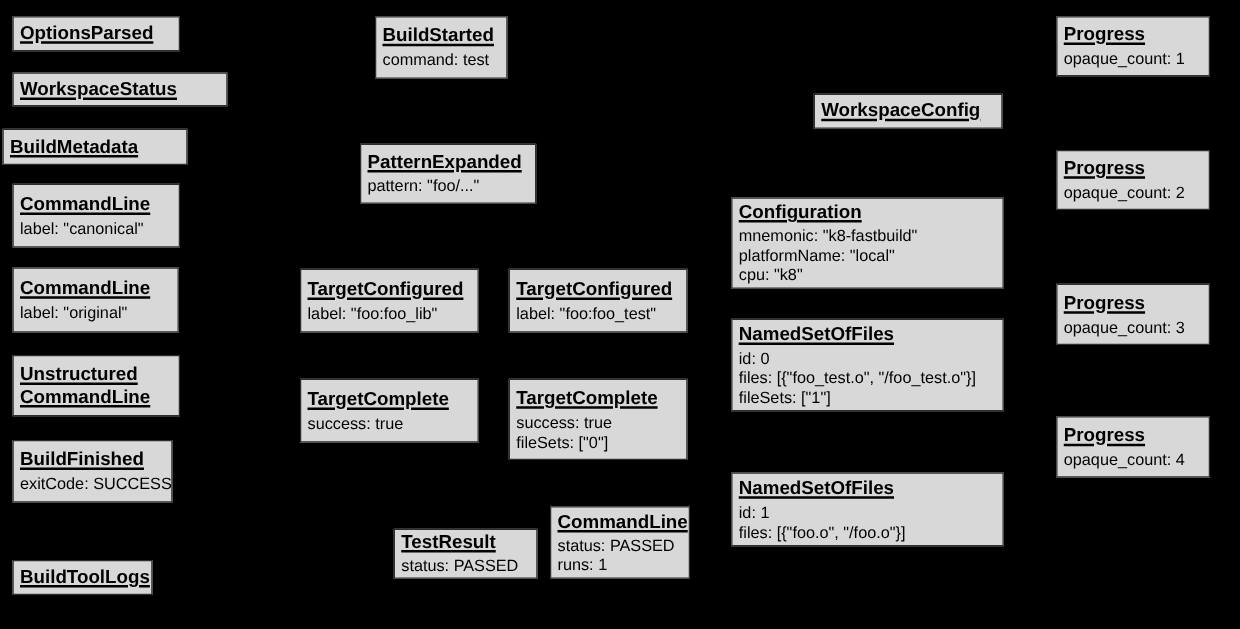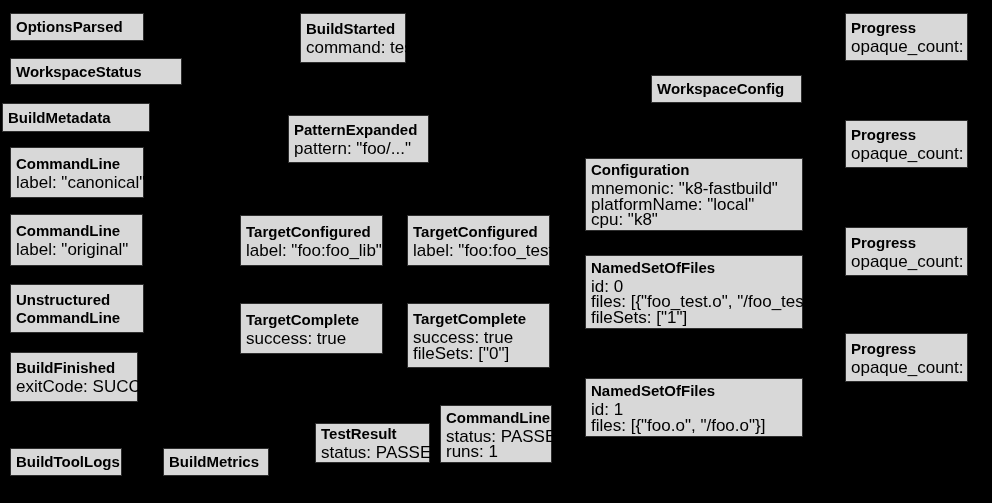--- a/index.html
+++ b/index.html
@@ -17,28 +17,29 @@
     border: 1px solid var(--border, #2e2e2e);
     box-sizing: border-box;
     display: flex;
     flex-direction: column;
     justify-content: center;
     padding: 2px 5px;
     color: var(--text, #000000);
   }
   .t {
     font-weight: bold;
+    text-decoration: underline;
     text-decoration-thickness: 1.5px;
     text-underline-offset: 2px;
     font-size: 15px;
     line-height: 18px;
     white-space: pre-line;
   }
   .b {
-    font-size: 17px;
+    font-size: 13px;
     line-height: 15.5px;
     white-space: pre;
     margin-top: 2px;
   }
 </style>
 </head>
 <body>
 
 <div class="stage" style="--bg: #000000; --fill: #d8d8d8; --border: #2e2e2e; --text: #000000;">
 
@@ -71,23 +72,20 @@
 
   <div class="node" style="left:10px;top:352px;width:128px;height:50px">
     <div class="t">BuildFinished</div>
     <div class="b">exitCode: SUCCESS</div>
   </div>
 
   <div class="node" style="left:10px;top:448px;width:112px;height:28px">
     <div class="t">BuildToolLogs</div>
   </div>
 
-  <div class="node" style="left:163px;top:448px;width:106px;height:28px">
-    <div class="t">BuildMetrics</div>
-  </div>
 
   <div class="node" style="left:300px;top:13px;width:106px;height:50px">
     <div class="t">BuildStarted</div>
     <div class="b">command: test</div>
   </div>
 
   <div class="node" style="left:288px;top:115px;width:141px;height:48px">
     <div class="t">PatternExpanded</div>
     <div class="b">pattern: "foo/..."</div>
   </div>

